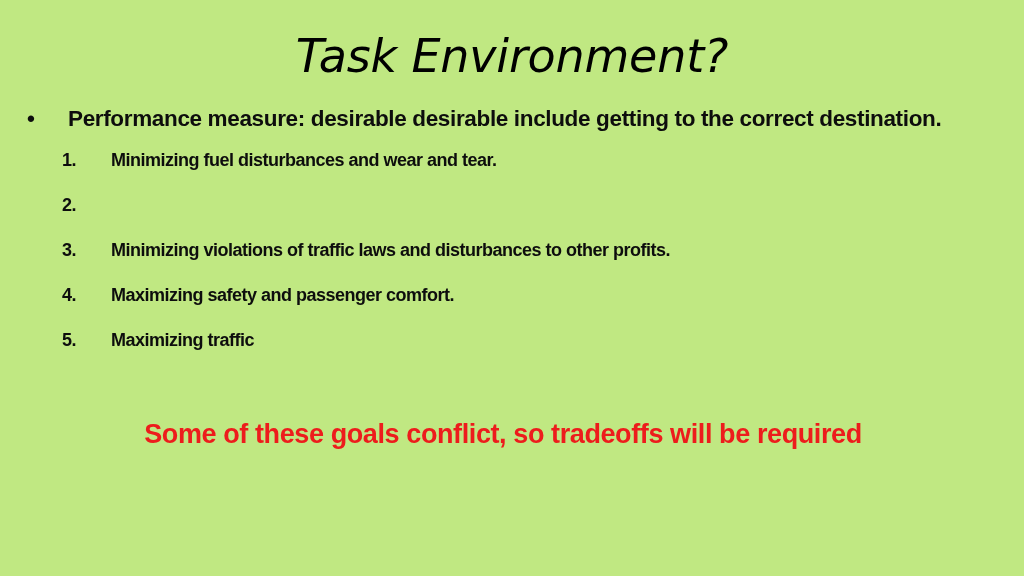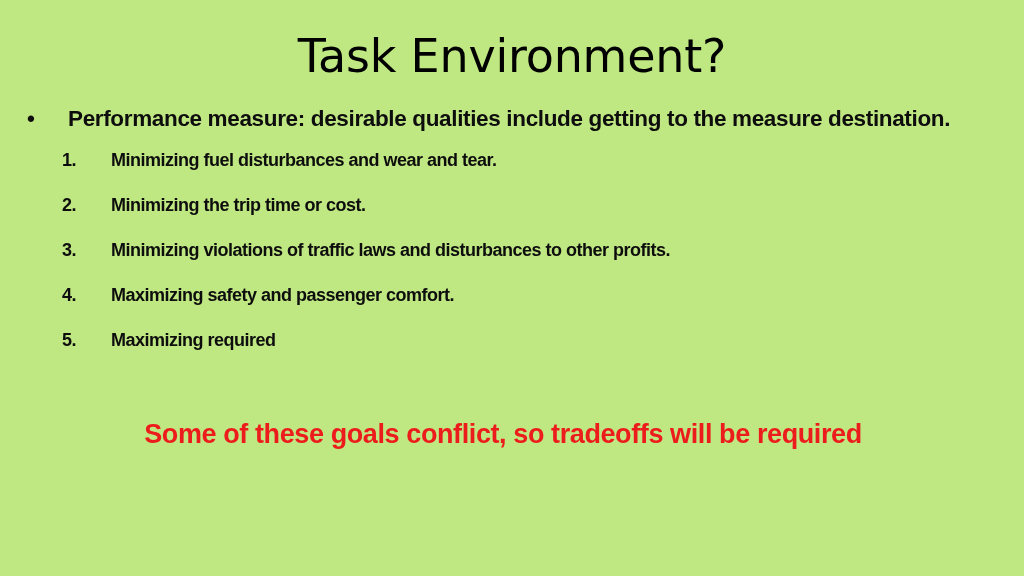--- a/index.html
+++ b/index.html
@@ -25,20 +25,21 @@
     top: 32px;
     width: 1024px;
     text-align: center;
     font-family: "DejaVu Sans", sans-serif;
     font-weight: 400;
     font-size: 46px;
     line-height: 1.08;
     color: #000000;
     letter-spacing: -0.2px;
     white-space: nowrap;
+    font-style: italic;
   }
   #body-block {
     position: absolute;
     left: 0;
     top: 106px;
     width: 1024px;
   }
   
   .lvl1 {
     position: relative;
@@ -114,43 +115,42 @@
 <body>
 
 <div id="slide" style="background: rgb(192, 232, 130);">
 
   <div id="slide-title">Task Environment?</div>
 
   <div id="body-block">
 
     <div class="lvl1">
       <span class="bullet-dot">•</span>
-      <span class="lvl1-text">Performance measure: desirable qualities include getting to the measure destination.</span>
+      <span class="lvl1-text">Performance measure: desirable desirable include getting to the correct destination.</span>
     </div>
 
     <ol class="num-list">
       <li class="num-item">
         <span class="num-marker">1.</span>
         <span class="num-text">Minimizing fuel disturbances and wear and tear.</span>
       </li>
       <li class="num-item">
         <span class="num-marker">2.</span>
-        <span class="num-text">Minimizing the trip time or cost.</span>
       </li>
       <li class="num-item">
         <span class="num-marker">3.</span>
         <span class="num-text">Minimizing violations of traffic laws and disturbances to other profits.</span>
       </li>
       <li class="num-item">
         <span class="num-marker">4.</span>
         <span class="num-text">Maximizing safety and passenger comfort.</span>
       </li>
       <li class="num-item">
         <span class="num-marker">5.</span>
-        <span class="num-text">Maximizing required</span>
+        <span class="num-text">Maximizing traffic</span>
       </li>
     </ol>
 
   </div>
 
   <div id="closing-line" style="color: rgb(237, 28, 28);">Some of these goals conflict, so tradeoffs will be required</div>
 
 </div>
 
 </body></html>

